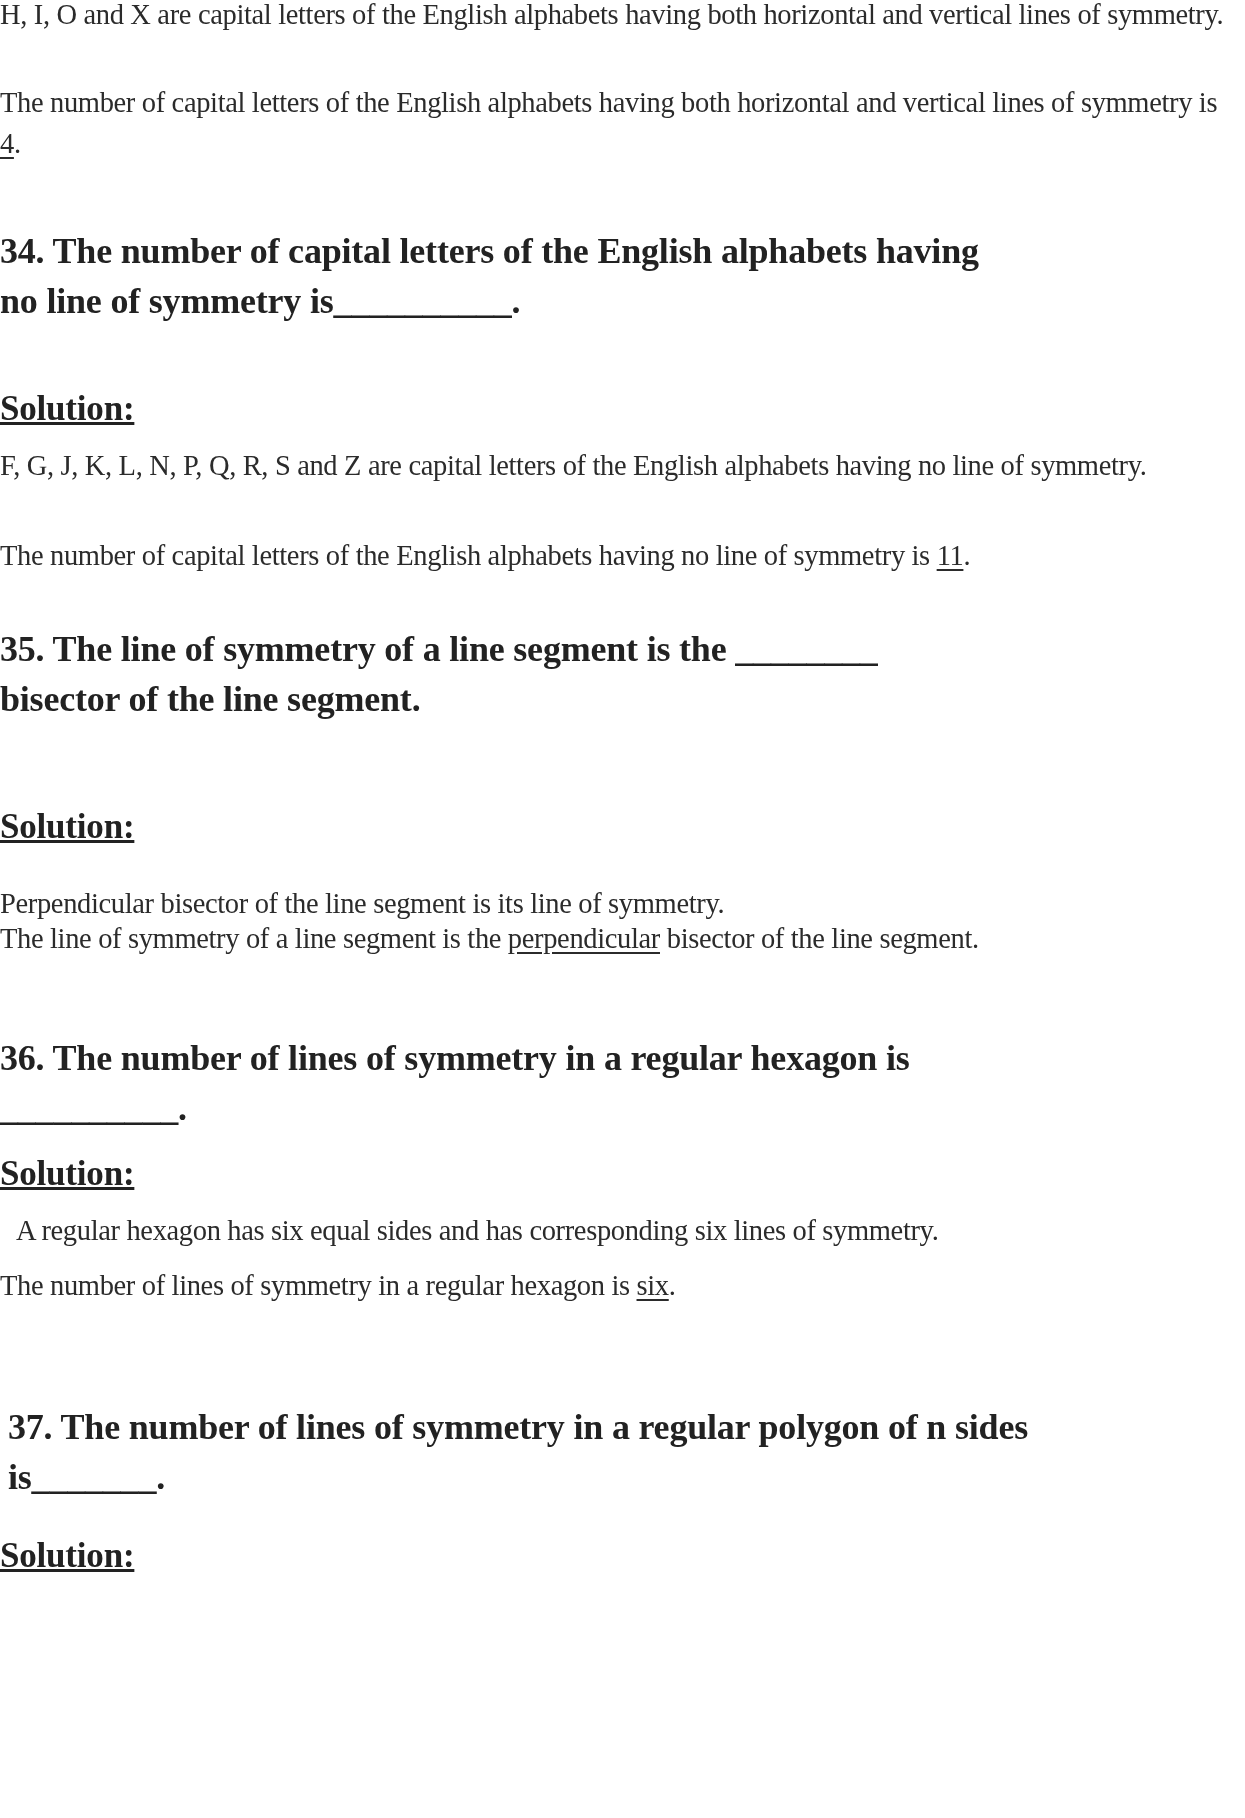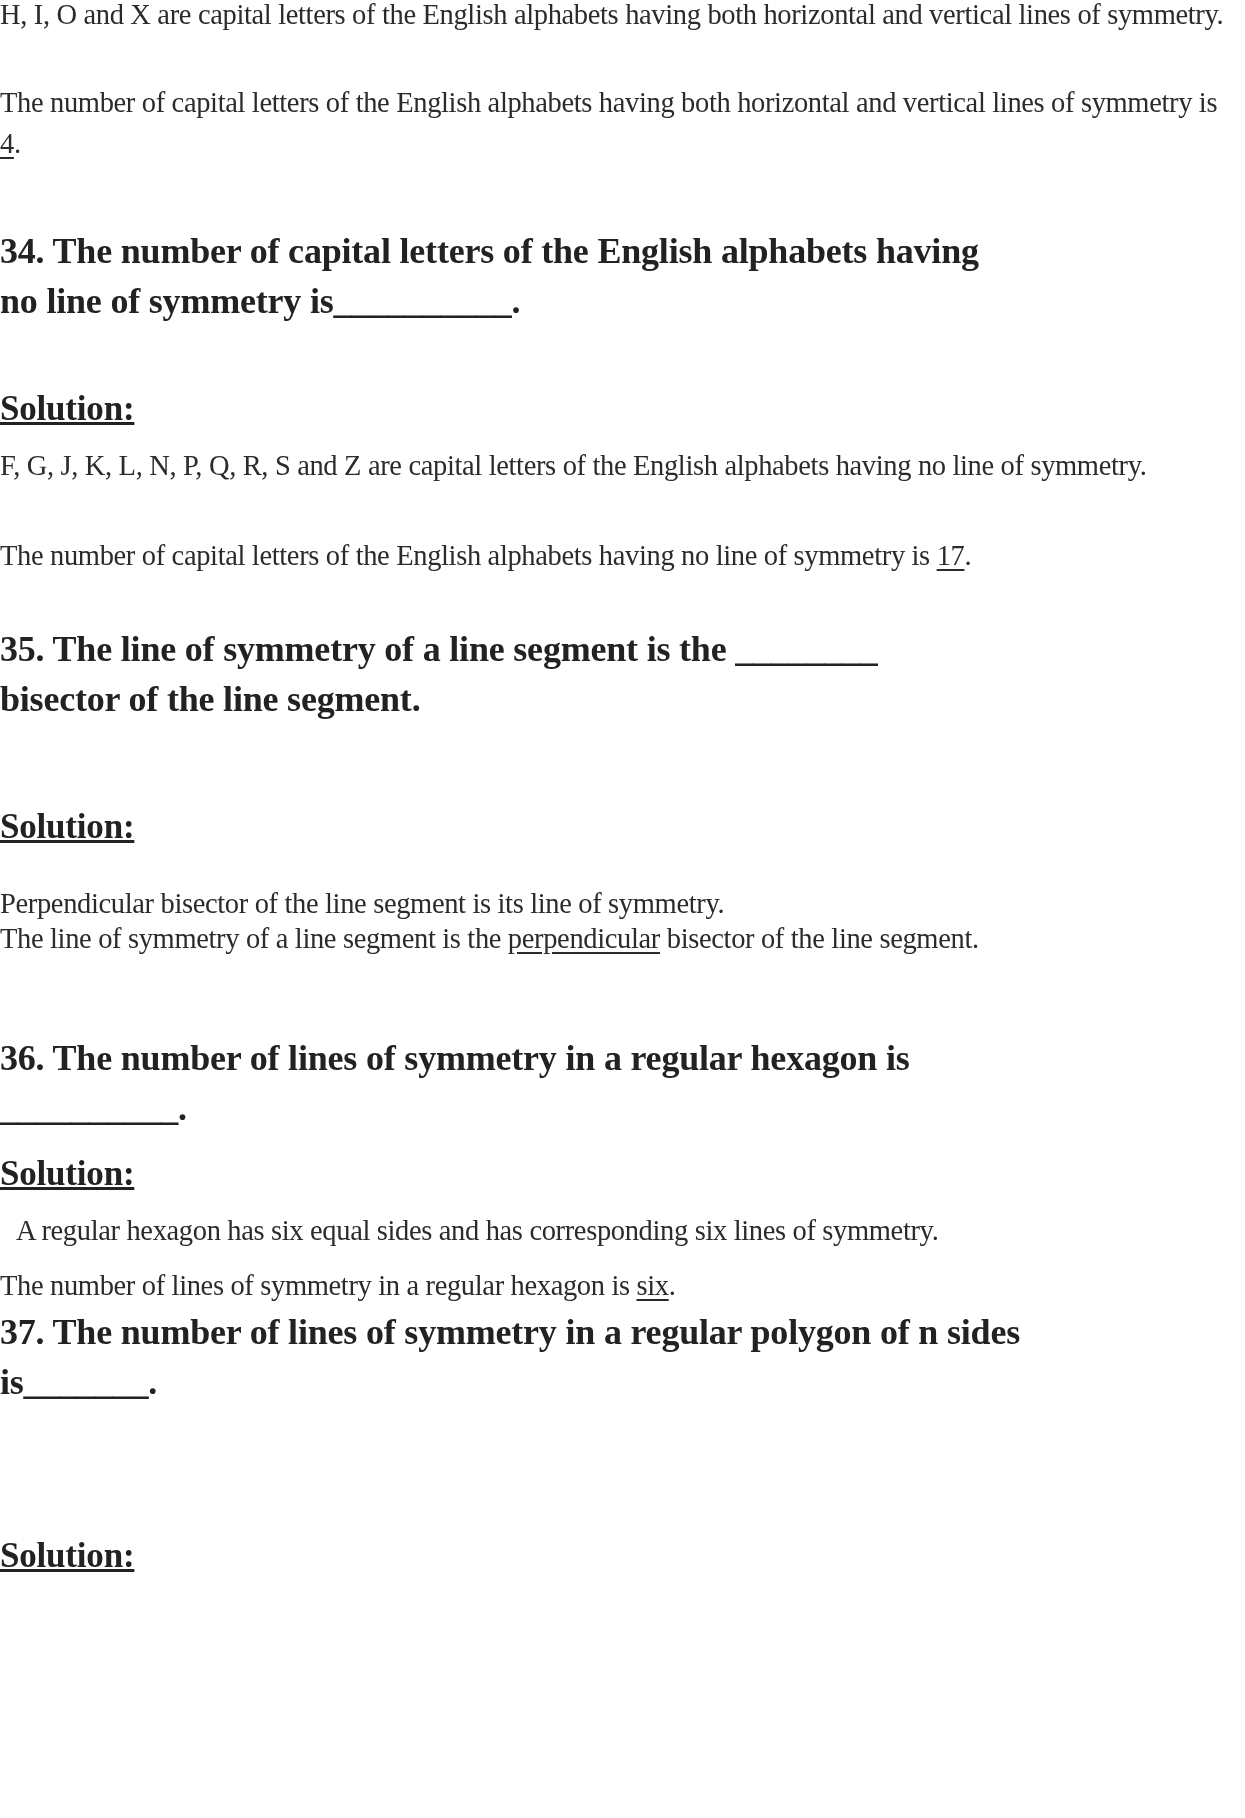--- a/index.html
+++ b/index.html
@@ -69,21 +69,21 @@
 
   <h2 class="block question" style="top:226px;">
     <span>34.</span>
     <span>The number of capital letters of the English alphabets having no line of symmetry is__________.</span>
   </h2>
   <h3 class="block solution-label" style="top:388px;">Solution:</h3>
   <p class="block body-text" style="top:445px;">
     <span>F, G, J, K, L, N, P, Q, R, S and Z are capital letters of the English alphabets having no line of symmetry.</span>
   </p>
   <p class="block body-text" style="top:535px;">
-    <span>The number of capital letters of the English alphabets having no line of symmetry is </span><span class="answer">17</span><span>.</span>
+    <span>The number of capital letters of the English alphabets having no line of symmetry is </span><span class="answer">11</span><span>.</span>
   </p>
 
   <h2 class="block question" style="top:624px;">
     <span>35.</span>
     <span>The line of symmetry of a line segment is the ________ bisector of the line segment.</span>
   </h2>
   <h3 class="block solution-label" style="top:806px;">Solution:</h3>
   <p class="block body-text" style="top:863px;margin-top:20px;">
     <span>Perpendicular bisector of the line segment is its line of symmetry.</span>
   </p>
@@ -96,19 +96,19 @@
     <span>The number of lines of symmetry in a regular hexagon is __________.</span>
   </h2>
   <h3 class="block solution-label" style="top:1153px;">Solution:</h3>
   <p class="block body-text" style="top:1210px;padding-left:16px;">
     <span>A regular hexagon has six equal sides and has corresponding six lines of symmetry.</span>
   </p>
   <p class="block body-text" style="top:1265px;">
     <span>The number of lines of symmetry in a regular hexagon is </span><span class="answer">six</span><span>.</span>
   </p>
 
-  <h2 class="block question" style="top:1307px; width:1130px;">
+  <h2 class="block question" style="top:1402px; width:1130px;padding-left:8px;">
     <span>37.</span>
     <span>The number of lines of symmetry in a regular polygon of n sides is_______.</span>
   </h2>
   <h3 class="block solution-label" style="top:1535px;">Solution:</h3>
 
 </div>
 
 </body></html>

